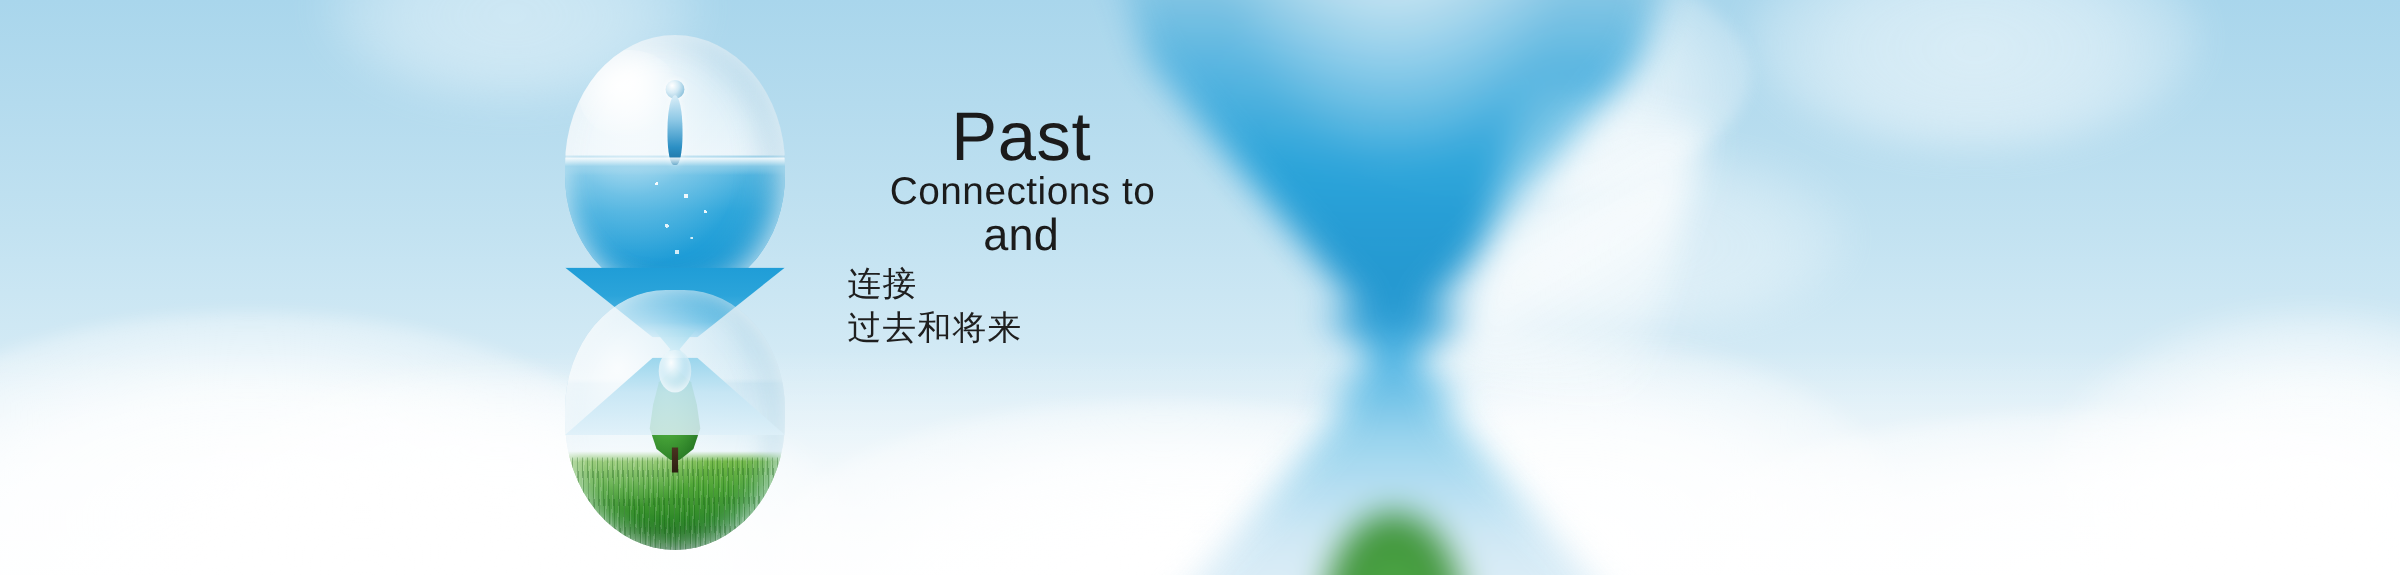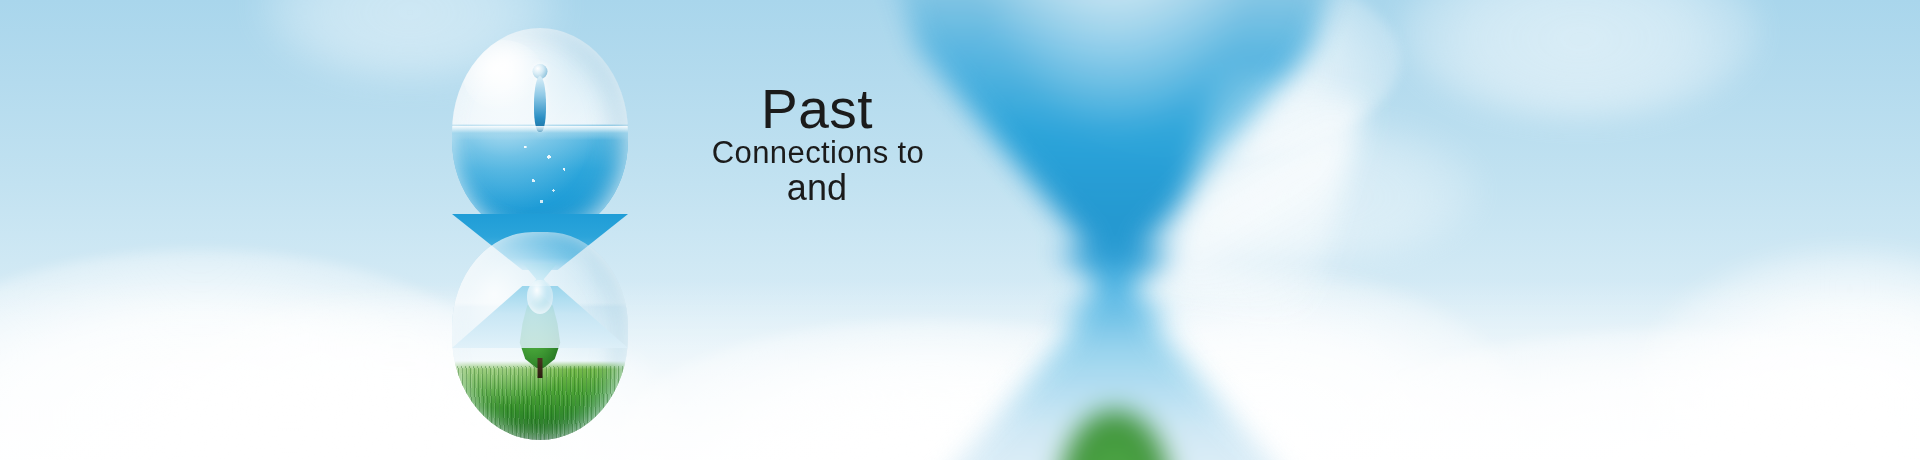--- a/index.html
+++ b/index.html
@@ -275,16 +275,18 @@
     <div class="funnel-bot"></div>
     <div class="falling-drop"></div>
     <div class="rim-highlight"></div>
   </div>
 
   <div class="headline">
     <span class="hl-line hl-past">Past</span>
     <span class="hl-line hl-connections">Connections to</span>
     <span class="hl-line hl-and">and</span>
     <div class="cn-block">
+      <span class="cn-line">连接</span>
+      <span class="cn-line">过去和将来</span>
     </div>
   </div>
 
 </div>
 
 </body></html>

